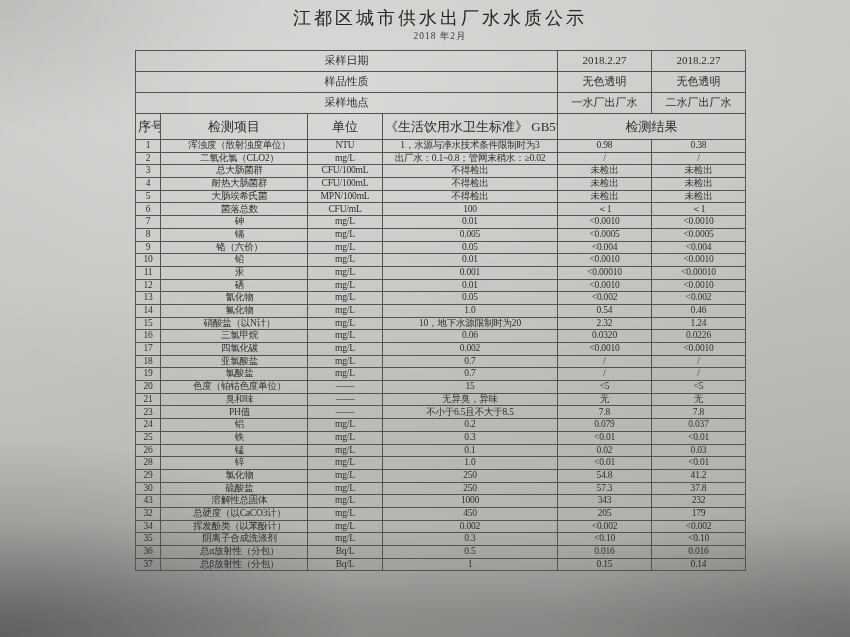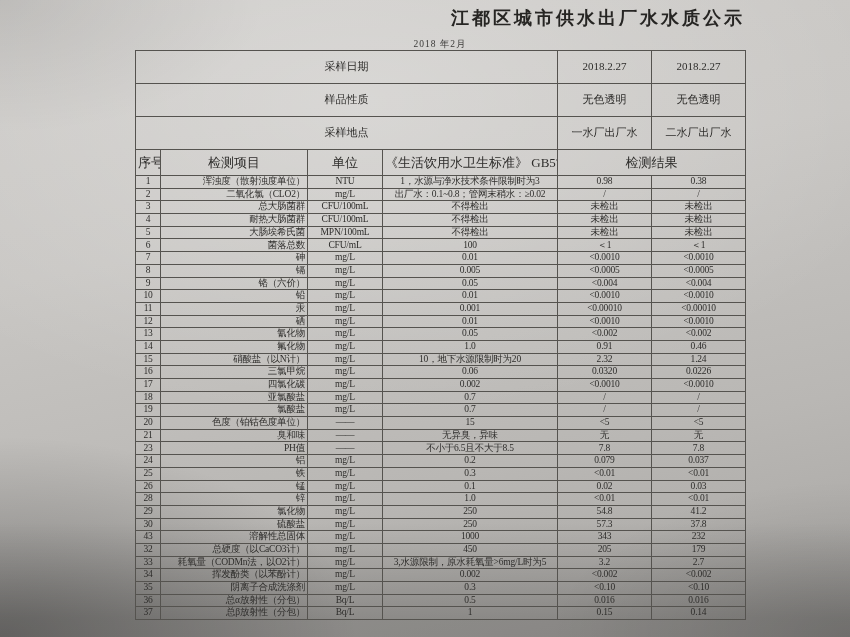--- a/index.html
+++ b/index.html
@@ -14,43 +14,43 @@
     background:
       radial-gradient(ellipse 120% 90% at 42% 16%, rgba(255,255,255,0.28), rgba(255,255,255,0) 55%),
       linear-gradient(to bottom, rgba(0,0,0,0) 82%, rgba(0,0,0,0.20) 97%),
       radial-gradient(ellipse 60% 45% at 0% 100%, rgba(0,0,0,0.32), rgba(0,0,0,0) 70%),
       radial-gradient(ellipse 50% 35% at 100% 100%, rgba(0,0,0,0.16), rgba(0,0,0,0) 70%),
       radial-gradient(ellipse 45% 30% at 0% 0%, rgba(0,0,0,0.10), rgba(0,0,0,0) 70%),
       linear-gradient(168deg, #cdcbc8 0%, #c8c6c3 35%, #b9b7b4 70%, #a6a4a1 100%);
   }
   .doc{position:absolute;left:135px;top:6px;width:610px;}
   .title{
-    text-align:right;font-size:18px;font-weight:bold;letter-spacing:3px;
+    text-align:center;font-size:18px;font-weight:normal;letter-spacing:3px;
     color:#262523;
   }
   .subtitle{
-    text-align:center;font-size:9.5px;letter-spacing:1px;color:#3a3937;margin-top:8px;
+    text-align:center;font-size:9.5px;letter-spacing:1px;color:#3a3937;margin-top:0;
   }
   table.report{
     position:absolute;left:135px;top:50px;width:610px;
     border-collapse:collapse;table-layout:fixed;
     font-size:9.5px;color:#2e2d2b;
   }
   table.report td, table.report th{
     border:1px solid #55534f;
     padding:0 2px;text-align:center;vertical-align:middle;
     white-space:nowrap;overflow:hidden;font-weight:normal;
     line-height:11.5px;
   }
-  tr.info-row{height:33px;}
+  tr.info-row{height:21px;}
   tr.info-row td{font-size:11px;}
   tr.col-head{height:26px;}
   tr.col-head th{font-size:13px;}
   tbody.rows tr{height:12.7px;}
-  tbody.rows td.item{text-align:right;padding-left:13px;}
+  tbody.rows td.item{text-align:center;padding-left:13px;}
   tbody.rows td{letter-spacing:-0.2px;}
 </style>
 </head>
 <body>
 
 <div class="paper"></div>
 
 <div class="doc">
   <div class="title">江都区城市供水出厂水水质公示</div>
   <div class="subtitle">2018 年2月</div>
@@ -192,21 +192,21 @@
         <td>mg/L</td>
         <td>0.05</td>
         <td>&lt;0.002</td>
         <td>&lt;0.002</td>
       </tr>
       <tr>
         <td>14</td>
         <td class="item">氟化物</td>
         <td>mg/L</td>
         <td>1.0</td>
-        <td>0.91</td>
+        <td>0.54</td>
         <td>0.46</td>
       </tr>
       <tr>
         <td>15</td>
         <td class="item">硝酸盐（以N计）</td>
         <td>mg/L</td>
         <td>10，地下水源限制时为20</td>
         <td>2.32</td>
         <td>1.24</td>
       </tr>
@@ -324,28 +324,20 @@
       </tr>
       <tr>
         <td>32</td>
         <td class="item">总硬度（以CaCO3计）</td>
         <td>mg/L</td>
         <td>450</td>
         <td>205</td>
         <td>179</td>
       </tr>
       <tr>
-        <td>33</td>
-        <td class="item">耗氧量（CODMn法，以O2计）</td>
-        <td>mg/L</td>
-        <td>3,水源限制，原水耗氧量&gt;6mg/L时为5</td>
-        <td>3.2</td>
-        <td>2.7</td>
-      </tr>
-      <tr>
         <td>34</td>
         <td class="item">挥发酚类（以苯酚计）</td>
         <td>mg/L</td>
         <td>0.002</td>
         <td>&lt;0.002</td>
         <td>&lt;0.002</td>
       </tr>
       <tr>
         <td>35</td>
         <td class="item">阴离子合成洗涤剂</td>

